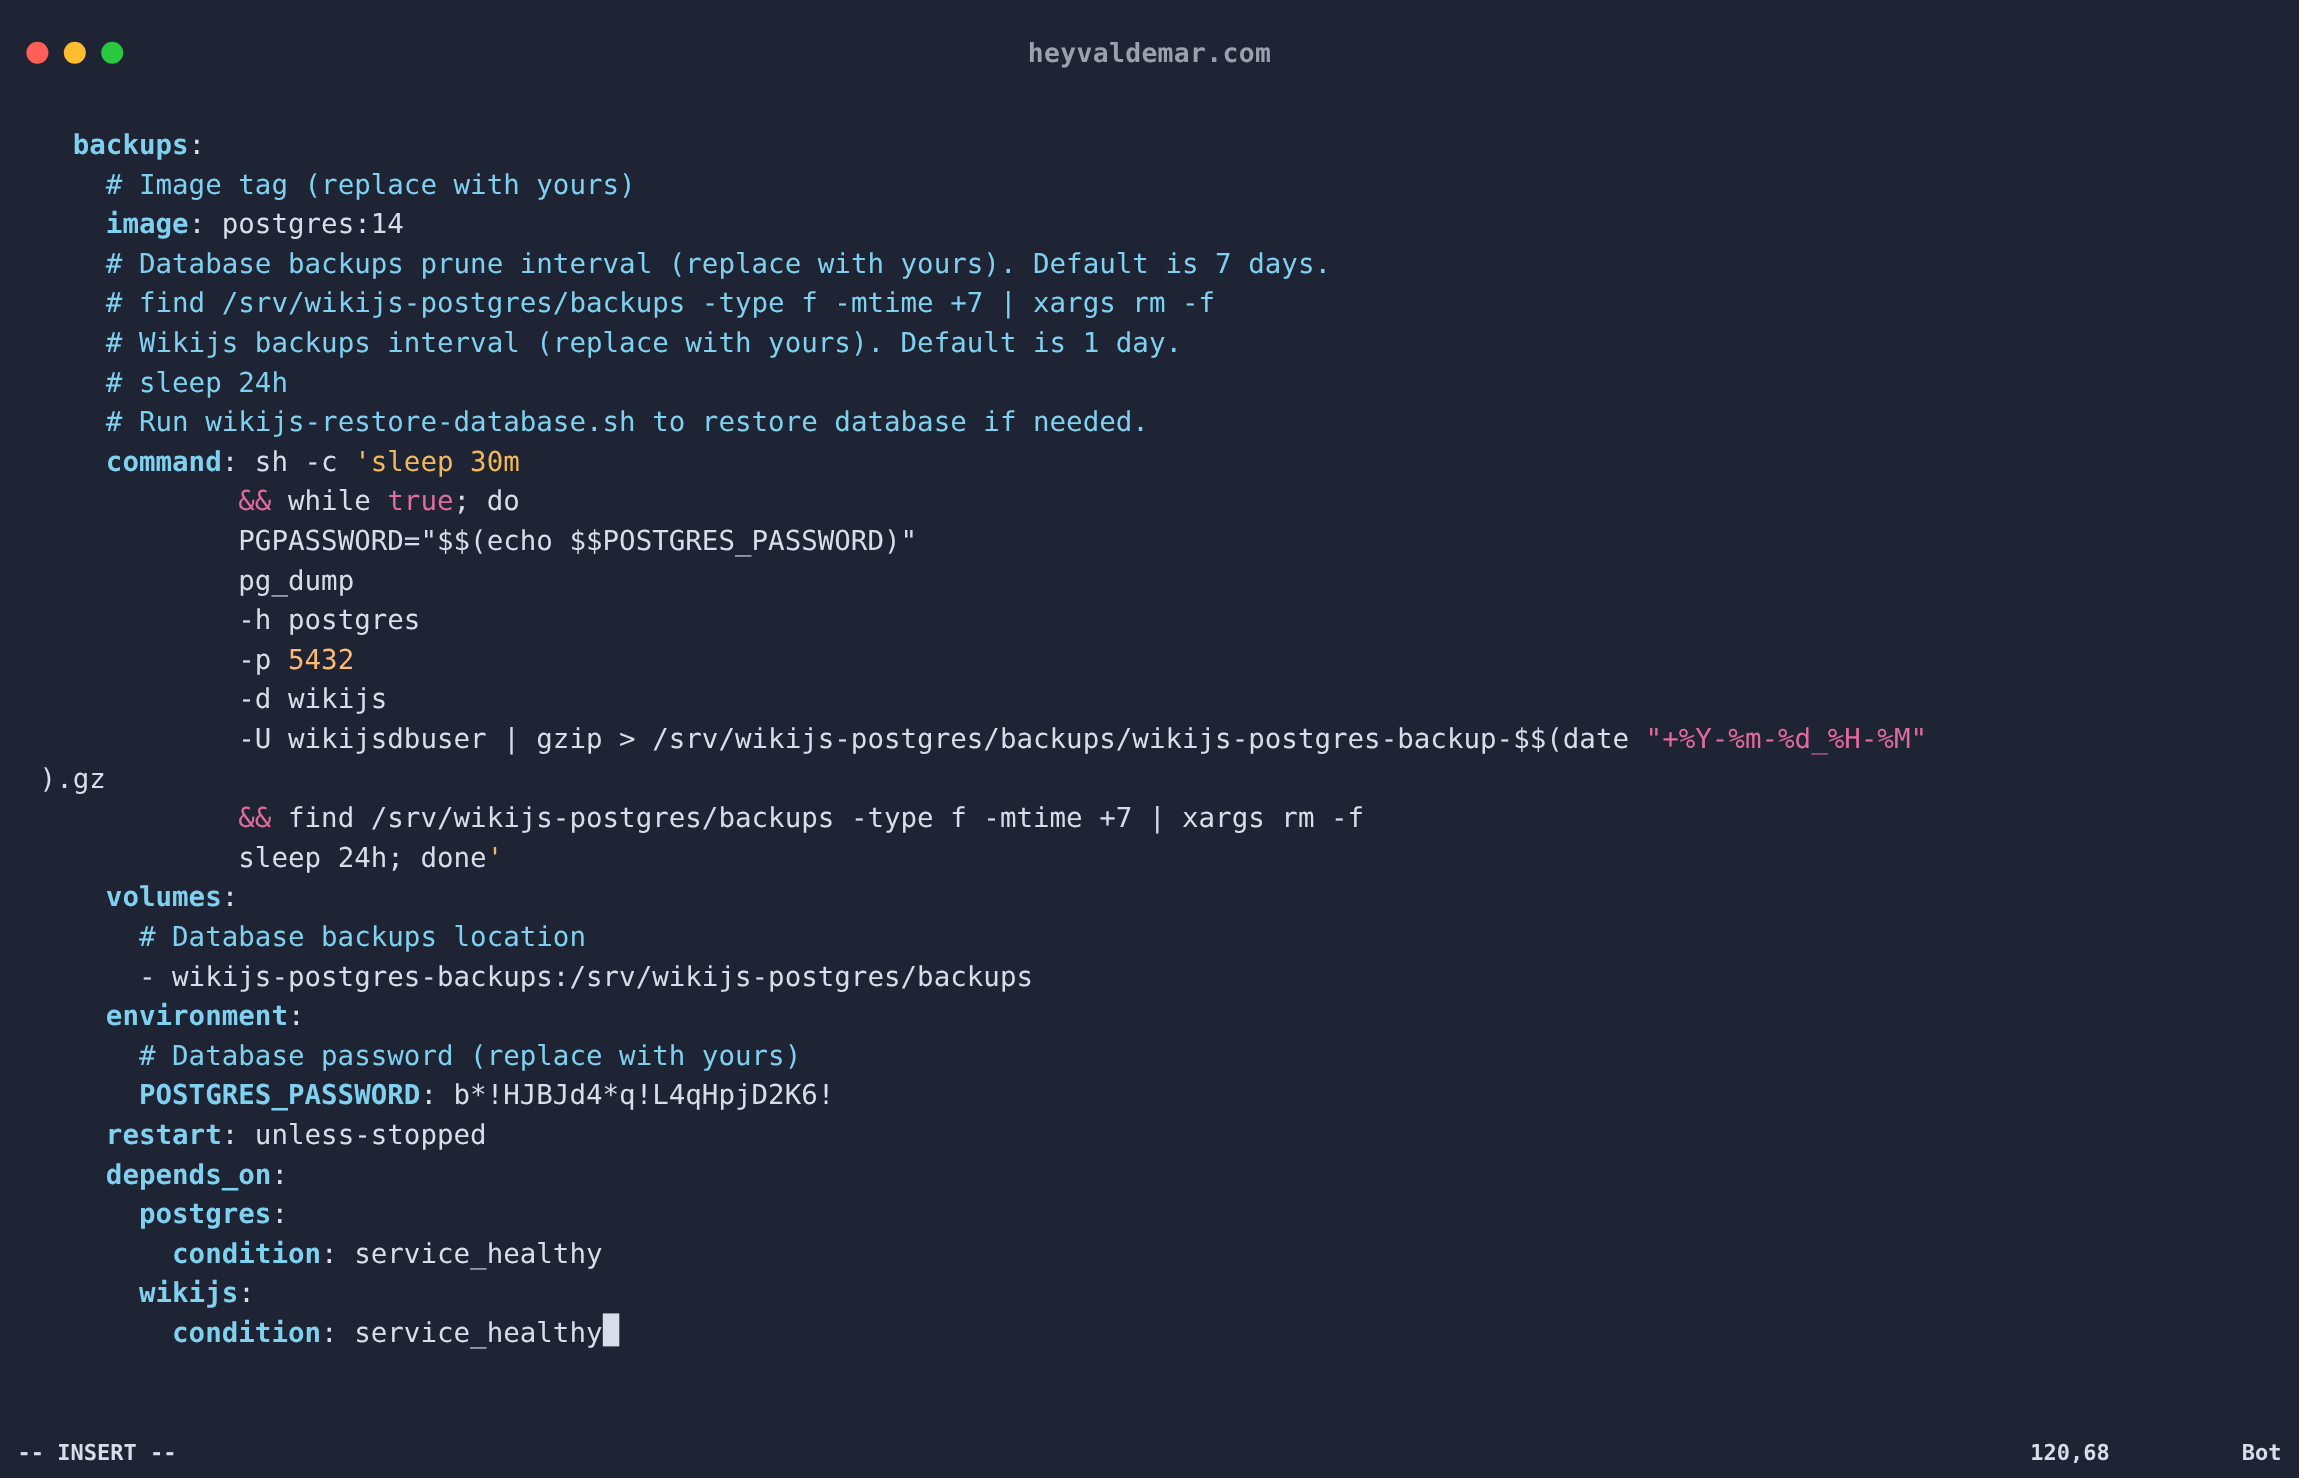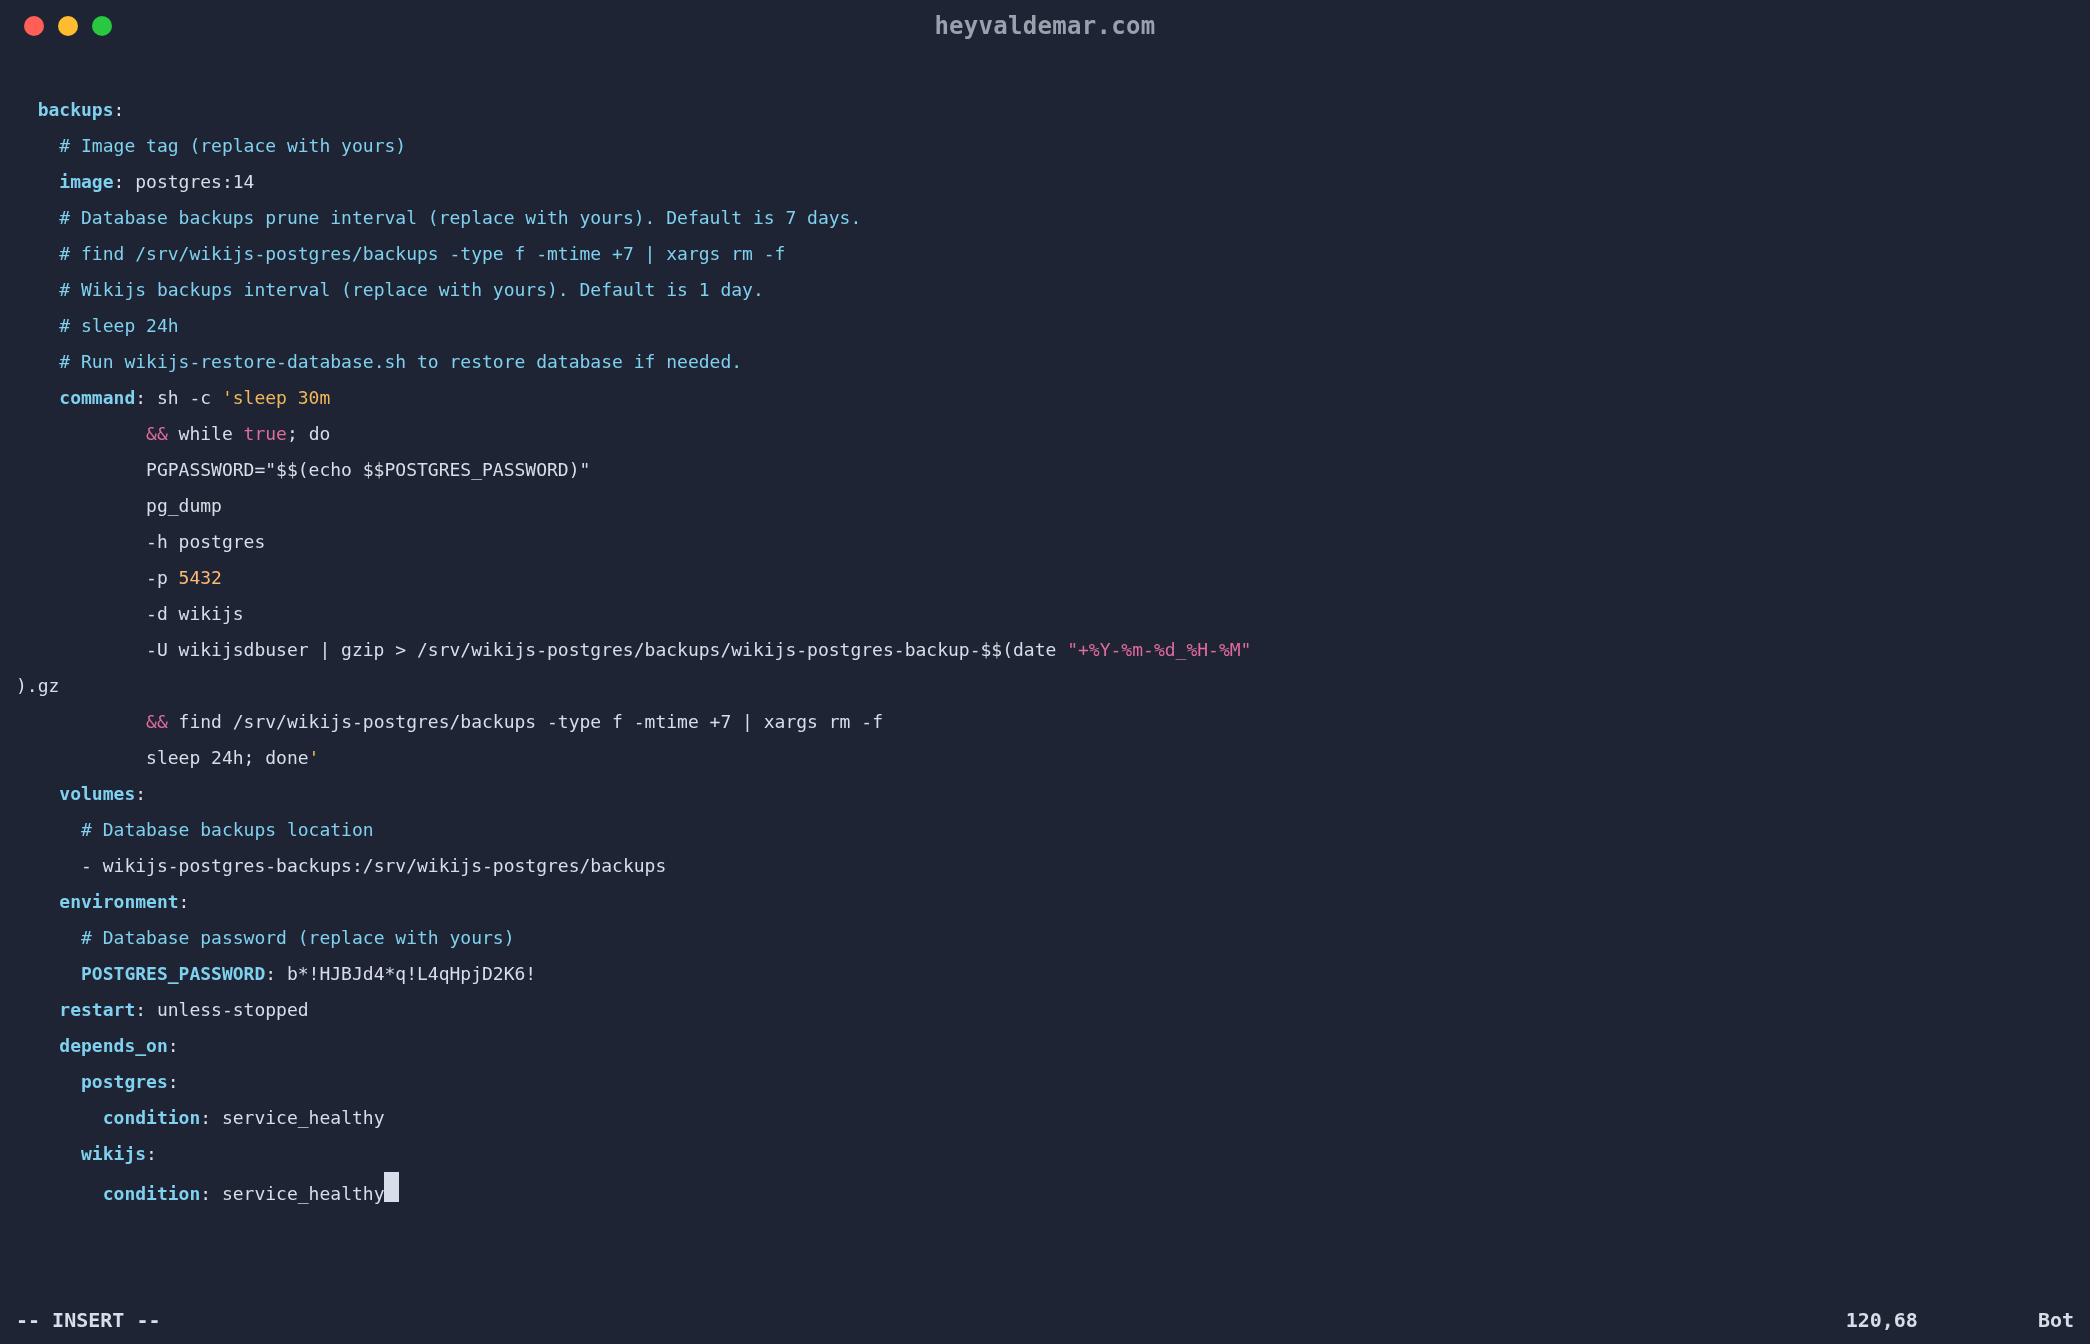--- a/index.html
+++ b/index.html
@@ -19,20 +19,21 @@
     display: flex;
     flex-direction: column;
   }
   .titlebar {
     height: 52px;
     display: flex;
     align-items: center;
     position: relative;
     padding: 0 24px;
     flex-shrink: 0;
+    margin-top: 22px;
   }
   .traffic-lights {
     display: flex;
     gap: 14px;
     align-items: center;
   }
   .traffic-light {
     width: 20px;
     height: 20px;
     border-radius: 50%;
@@ -45,25 +46,26 @@
     left: 50%;
     transform: translateX(-50%);
     color: #9aa0ad;
     font-size: 24px;
     font-weight: 600;
     letter-spacing: 0.3px;
   }
   .editor {
     flex: 1;
     padding: 40px 16px 0 16px;
-    font-size: 18px;
+    font-size: 25px;
     line-height: 36px;
     color: #d8dee9;
     white-space: pre;
     overflow: hidden;
+    margin-left: 20px;
   }
   .statusbar {
     height: 40px;
     display: flex;
     align-items: center;
     justify-content: space-between;
     padding: 0 16px 8px 16px;
     font-size: 20px;
     color: #d8dee9;
     flex-shrink: 0;

